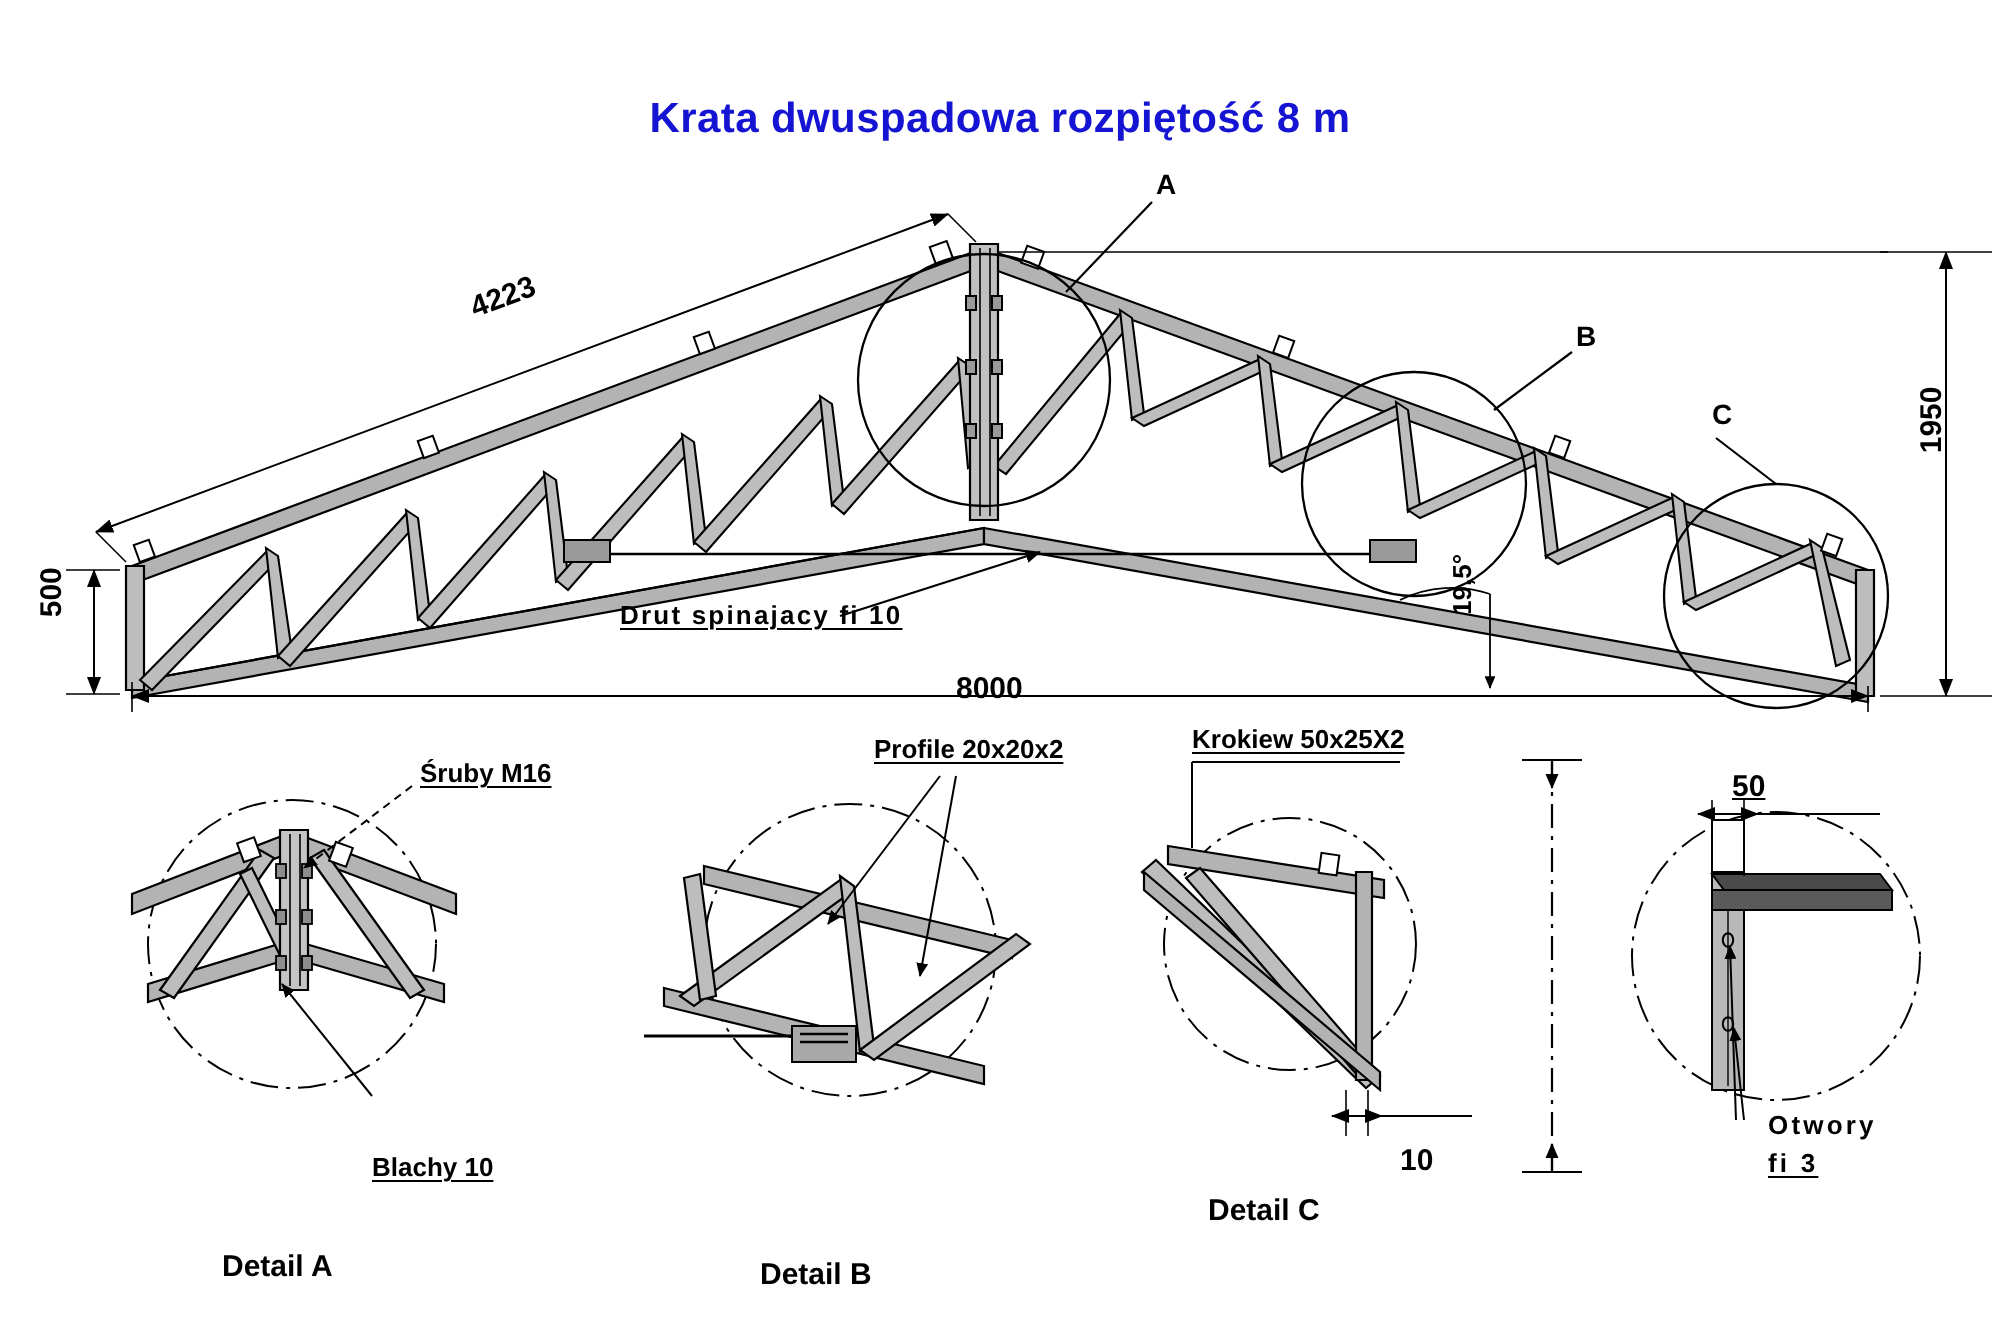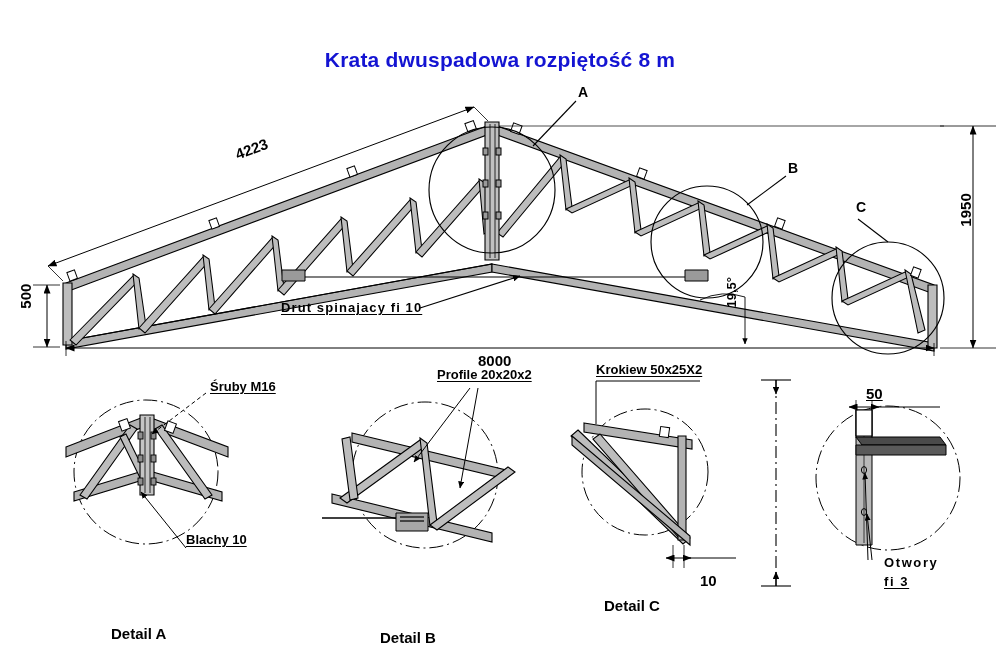--- a/index.html
+++ b/index.html
@@ -38,21 +38,21 @@
     font-weight: bold;
     color: #000000;
     white-space: nowrap;
     font-size: 13px;
     line-height: 1.15;
   }
   .lbl.big   { font-size: 15px; }
   .lbl.ltr   { font-size: 14px; }
   .lbl.u     { text-decoration: underline; text-underline-offset: 2px; }
   .lbl.sp    { letter-spacing: 1.6px; }
-  .lbl.sp2   { letter-spacing: 1.1px; }
+  .lbl.sp2   { letter-spacing: 1.1px; margin-left: 29px; }
 </style>
 </head>
 <body>
 
 <div id="sheet">
 
   <div class="title">Krata dwuspadowa rozpiętość 8 m</div>
 
   <svg width="1000" height="667" viewBox="0 0 1000 667">
 
@@ -339,32 +339,32 @@
     </g>
 
   </svg>
 
   <div class="lbl big" style="left:236px; top:146px; transform:rotate(-20.3deg); transform-origin:left center;">4223</div>
 
   <div class="lbl big" style="left:966px; top:218px; transform:rotate(-90deg); transform-origin:left center;">1950</div>
 
   <div class="lbl big" style="left:26px; top:300px; transform:rotate(-90deg); transform-origin:left center;">500</div>
 
-  <div class="lbl big" style="left:478px; top:352px;">8000</div>
+  <div class="lbl big" style="left:478px; top:336px;">8000</div>
 
   <div class="lbl" style="left:732px; top:300px; transform:rotate(-90deg); transform-origin:left center; font-size:13px;">19,5°</div>
 
   <div class="lbl u sp2" style="left:281px; top:301px; font-size:13px;">Drut spinajacy fi 10</div>
 
   <div class="lbl ltr" style="left:578px; top:84px;">A</div>
   <div class="lbl ltr" style="left:788px; top:160px;">B</div>
   <div class="lbl ltr" style="left:856px; top:199px;">C</div>
 
   <div class="lbl u" style="left:210px; top:380px;">Śruby M16</div>
-  <div class="lbl u" style="left:186px; top:533px;">Blachy 10</div>
+  <div class="lbl u" style="left:186px; top:577px;">Blachy 10</div>
 
   <div class="lbl u" style="left:437px; top:368px;">Profile 20x20x2</div>
 
   <div class="lbl u" style="left:596px; top:363px;">Krokiew 50x25X2</div>
   <div class="lbl big" style="left:700px; top:540px;margin-top:32px;">10</div>
 
   <div class="lbl big" style="left:866px; top:385px;text-decoration:underline;">50</div>
   <div class="lbl sp" style="left:884px; top:556px;">Otwory</div>
   <div class="lbl sp u" style="left:884px; top:575px;">fi 3</div>
 

